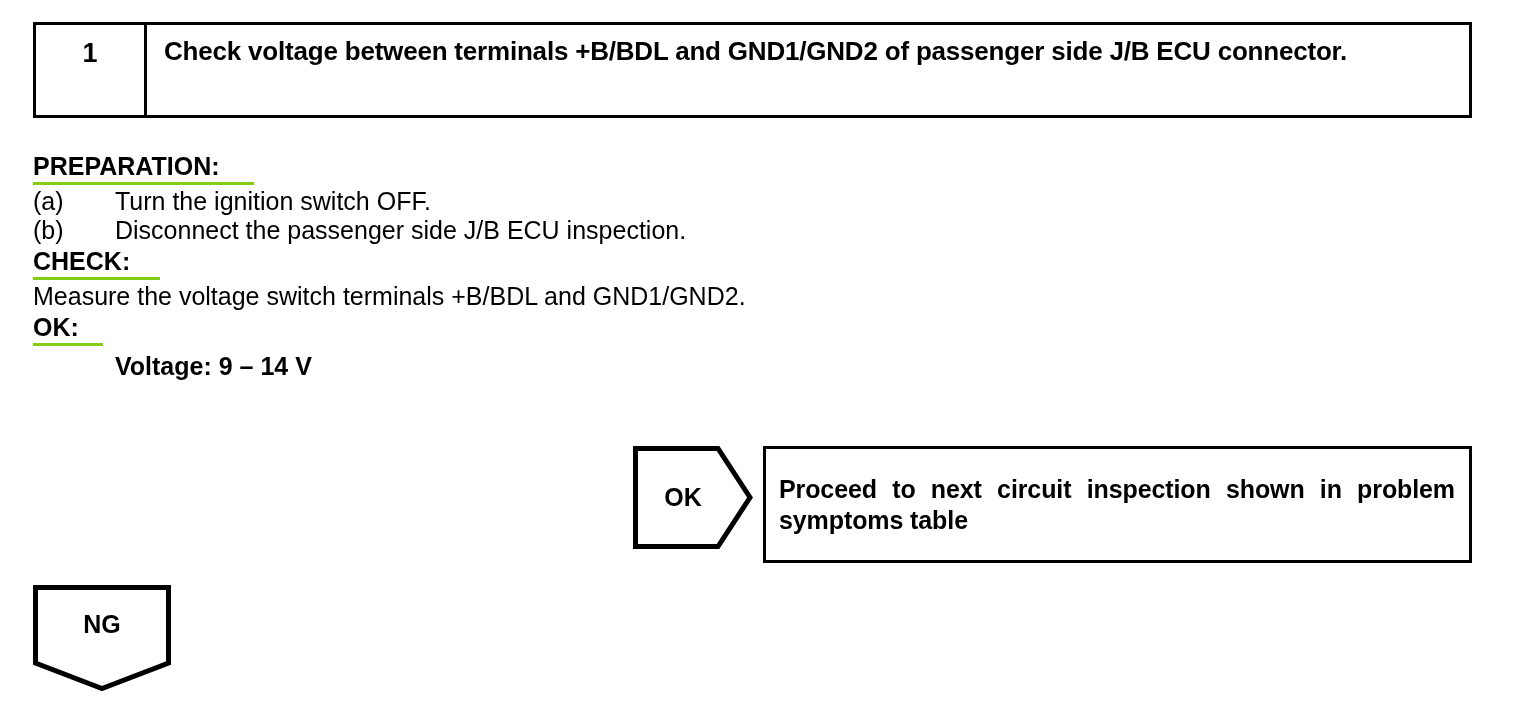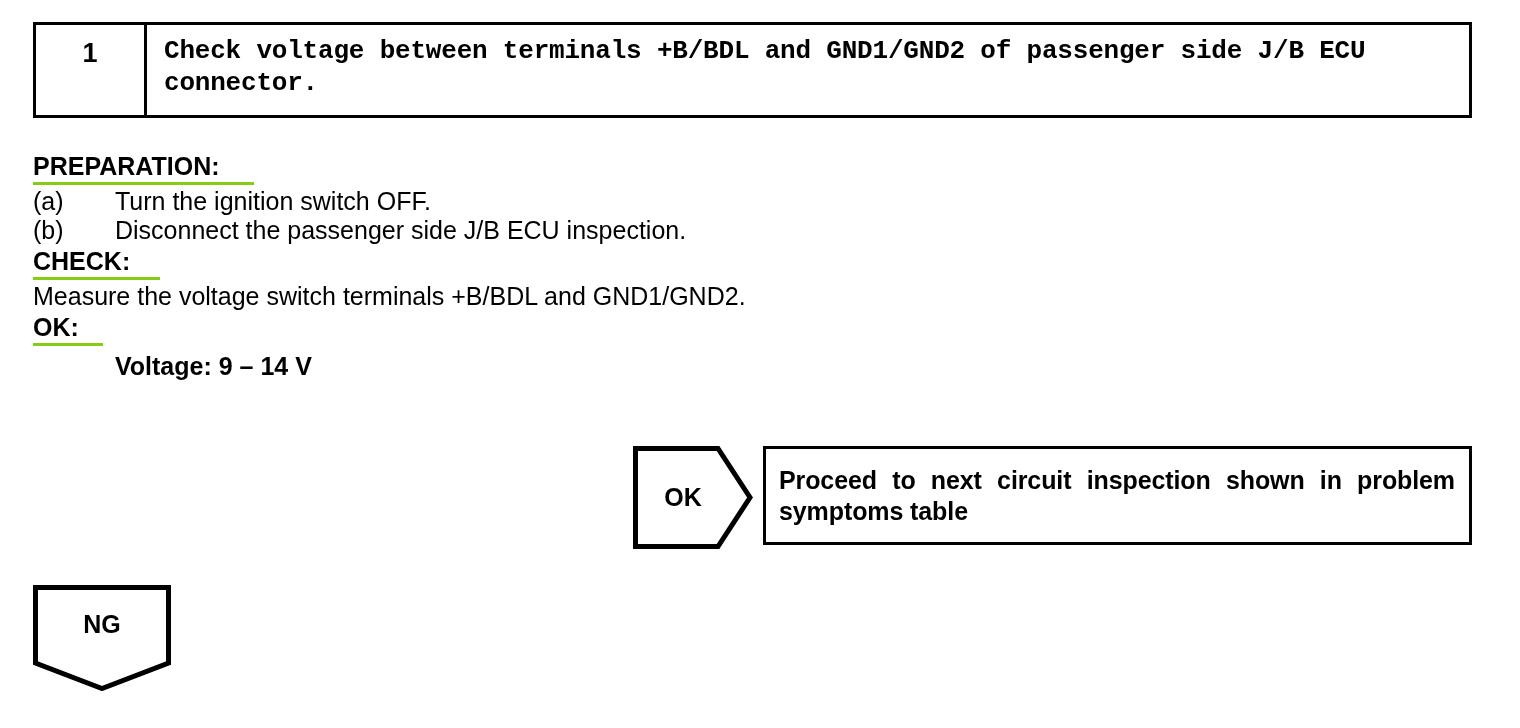--- a/index.html
+++ b/index.html
@@ -38,21 +38,20 @@
   }
   .step-number {
     font-size: 27px;
     font-weight: bold;
     line-height: 1;
   }
   .step-title-cell {
     flex: 1;
     padding: 11px 28px 0 17px;
     box-sizing: border-box;
-    font-family: Liberation Mono, monospace;
   }
   .step-title {
     font-size: 26px;
     font-weight: bold;
     line-height: 1.23;
     letter-spacing: -0.2px;
   }
 
   
   .body-block {
@@ -128,21 +127,21 @@
     justify-content: center;
     font-size: 25px;
     font-weight: bold;
   }
 
   .result-box {
     position: absolute;
     left: 763px;
     top: 446px;
     width: 709px;
-    height: 99px;
+    height: 117px;
     border: 3px solid #000;
     box-sizing: border-box;
     display: flex;
     align-items: center;
     padding: 0 14px 0 13px;
   }
   .result-text {
     font-size: 25px;
     font-weight: bold;
     line-height: 1.24;

